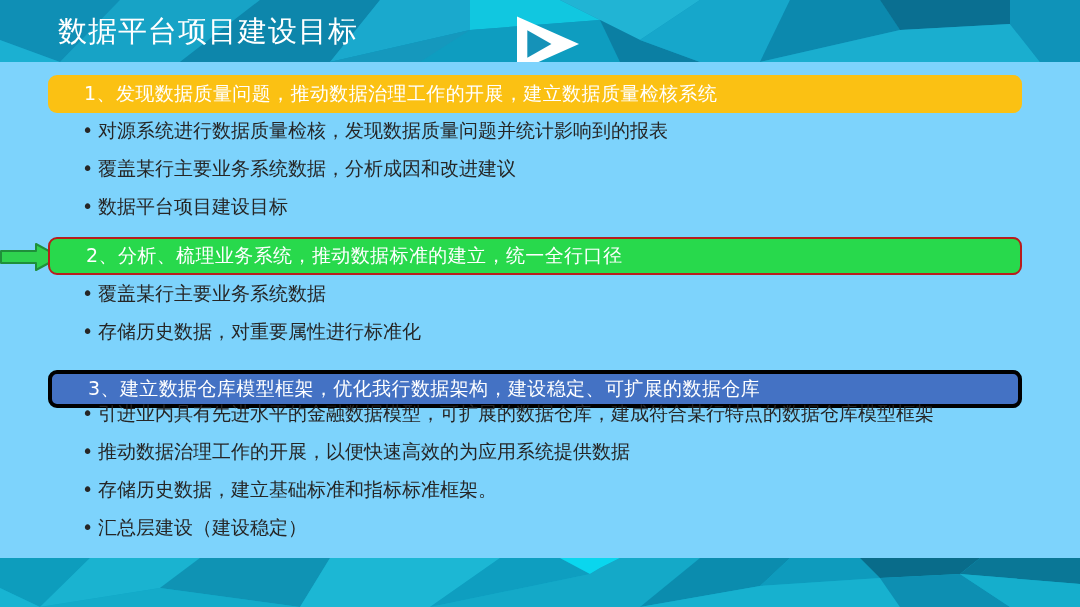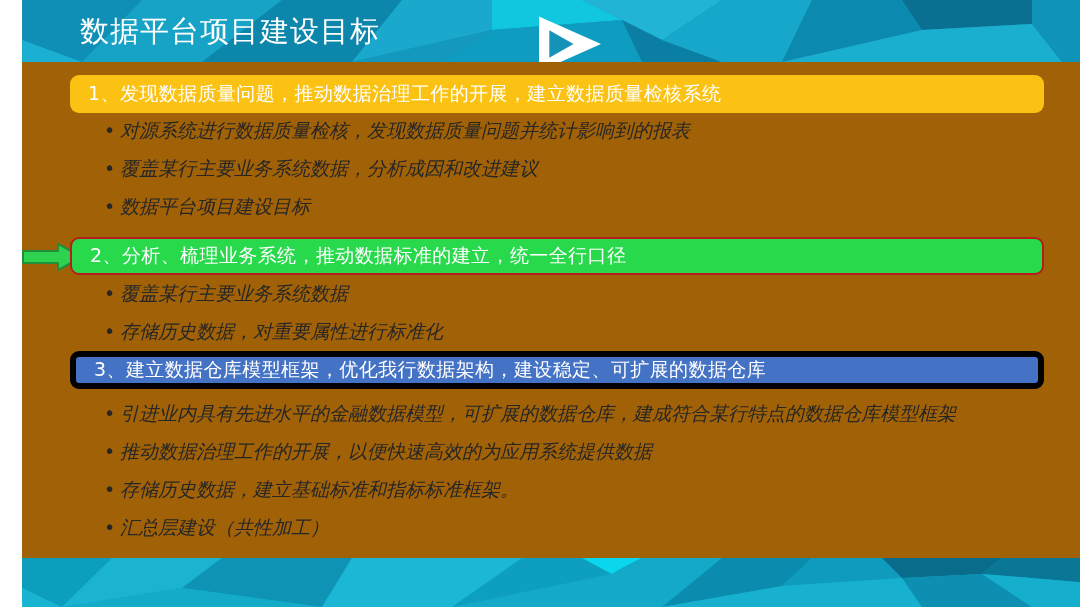--- a/index.html
+++ b/index.html
@@ -10,22 +10,21 @@
   body {
     width: 1080px;
     height: 607px;
     overflow: hidden;
     font-family: "Liberation Sans", "DejaVu Sans", sans-serif;
     position: relative;
   }
   .slide {
     position: absolute;
     inset: 0;
-    background: #a16207;
-    margin-left: 22px;
+    background: #7dd3fc;
   }
 
   
   .header-band {
     position: absolute;
     left: 0; top: 0;
     width: 1080px;
     height: 62px;
     overflow: hidden;
     background: #1497bd;
@@ -89,42 +88,42 @@
 
   .bar {
     position: absolute;
     left: 48px;
     width: 974px;
     height: 38px;
     border-radius: 9px;
     box-sizing: border-box;
     display: flex;
     align-items: center;
-    padding-left: 18px;
+    padding-left: 36px;
     color: #ffffff;
     font-size: 19px;
     letter-spacing: 0.4px;
     white-space: nowrap;
     font-family: "DejaVu Sans", "Liberation Sans", sans-serif;
     text-align: right;
   }
   .bar.yellow {
     background: #fbc113;
     top: 13px;
   }
   .bar.green {
     background: #28d94c;
     border: 2px solid #b91c1c;
     top: 175px;
     color: #ffffff;
   }
   .bar.blue {
     background: #4472c4;
-    border: 6px solid #000000;
-    top: 289px;
+    border: 4px solid #000000;
+    top: 308px;
   }
 
   .arrow-marker {
     position: absolute;
     left: 0px;
     top: 180px;
     width: 62px;
     height: 30px;
   }
 
@@ -147,21 +146,21 @@
     white-space: nowrap;
     font-family: "DejaVu Sans", "Liberation Sans", sans-serif;
   }
   .bullet .dot {
     width: 16px;
     flex: 0 0 16px;
     font-size: 19px;
     line-height: 24px;
     color: #262626;
   }
-  .bullet .btxt { flex: 1 1 auto; font-style: italic; }
+  .bullet .btxt { flex: 1 1 auto; }
 </style>
 </head>
 <body>
 
 <div class="slide">
 
   <div class="header-band">
     <svg viewBox="0 0 1080 62" preserveAspectRatio="none">
       <rect x="0" y="0" width="1080" height="62" fill="#1497bd"></rect>
       <polygon points="0,0 120,0 60,62 0,40" fill="#0f8fb5"></polygon>
@@ -238,21 +237,21 @@
         <div class="bullet">
           <span class="dot">•</span>
           <span class="btxt">推动数据治理工作的开展，以便快速高效的为应用系统提供数据</span>
         </div>
         <div class="bullet">
           <span class="dot">•</span>
           <span class="btxt">存储历史数据，建立基础标准和指标标准框架。</span>
         </div>
         <div class="bullet">
           <span class="dot">•</span>
-          <span class="btxt">汇总层建设（共性加工）</span>
+          <span class="btxt">汇总层建设（建设稳定）</span>
         </div>
       </div>
     </div>
 
   </div>
 
   <div class="footer-band">
     <svg viewBox="0 0 1080 49" preserveAspectRatio="none">
       <rect x="0" y="0" width="1080" height="49" fill="#12a8c8"></rect>
       <polygon points="0,0 90,0 40,49 0,30" fill="#0d9dbd"></polygon>

